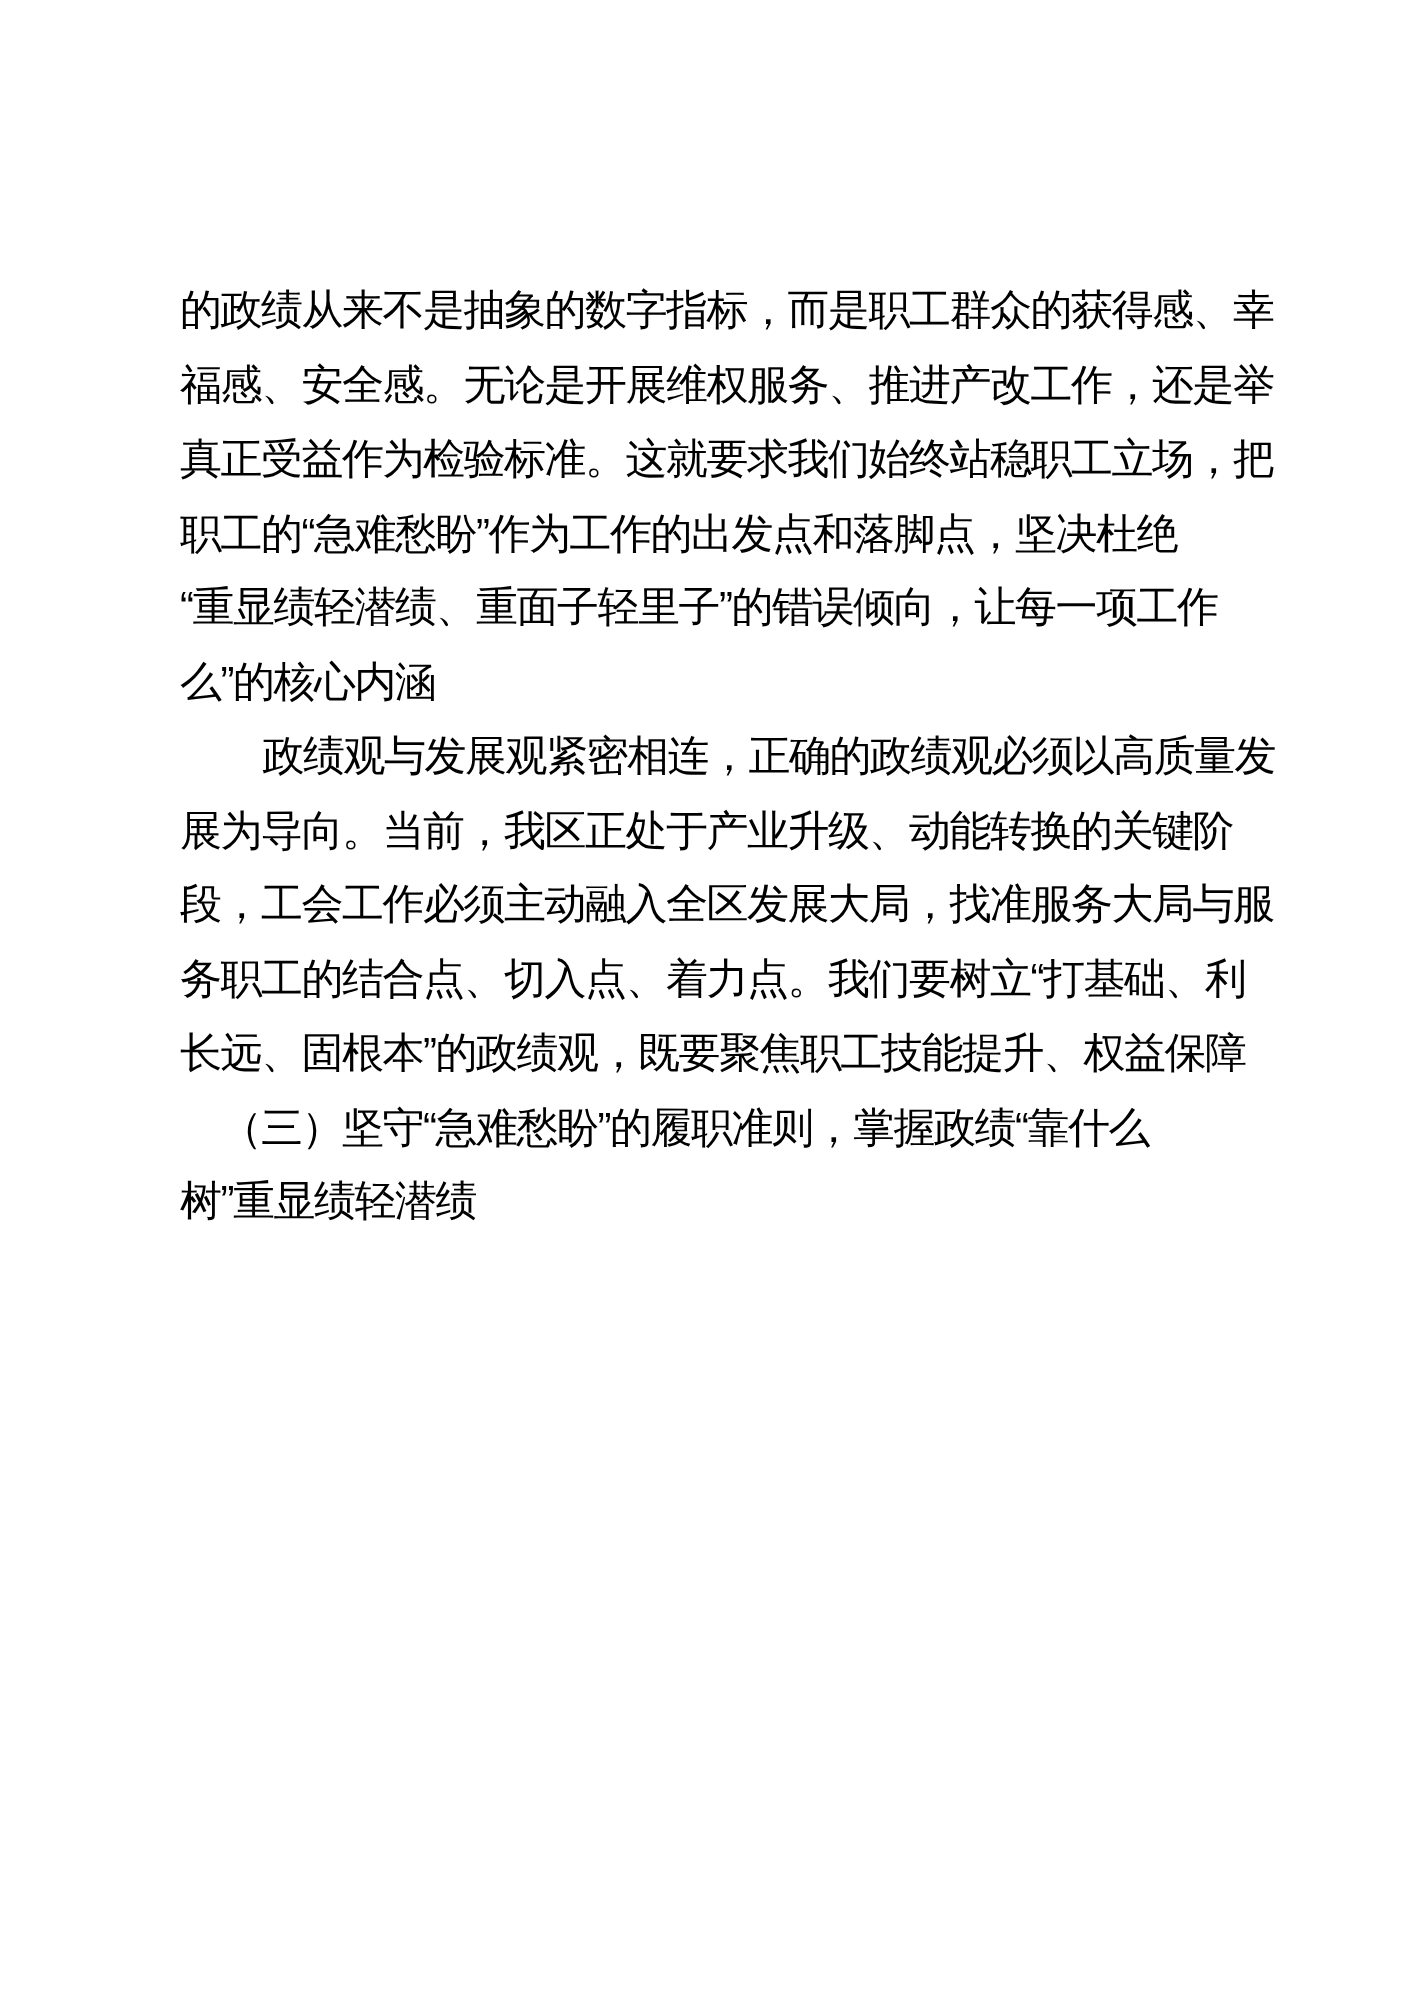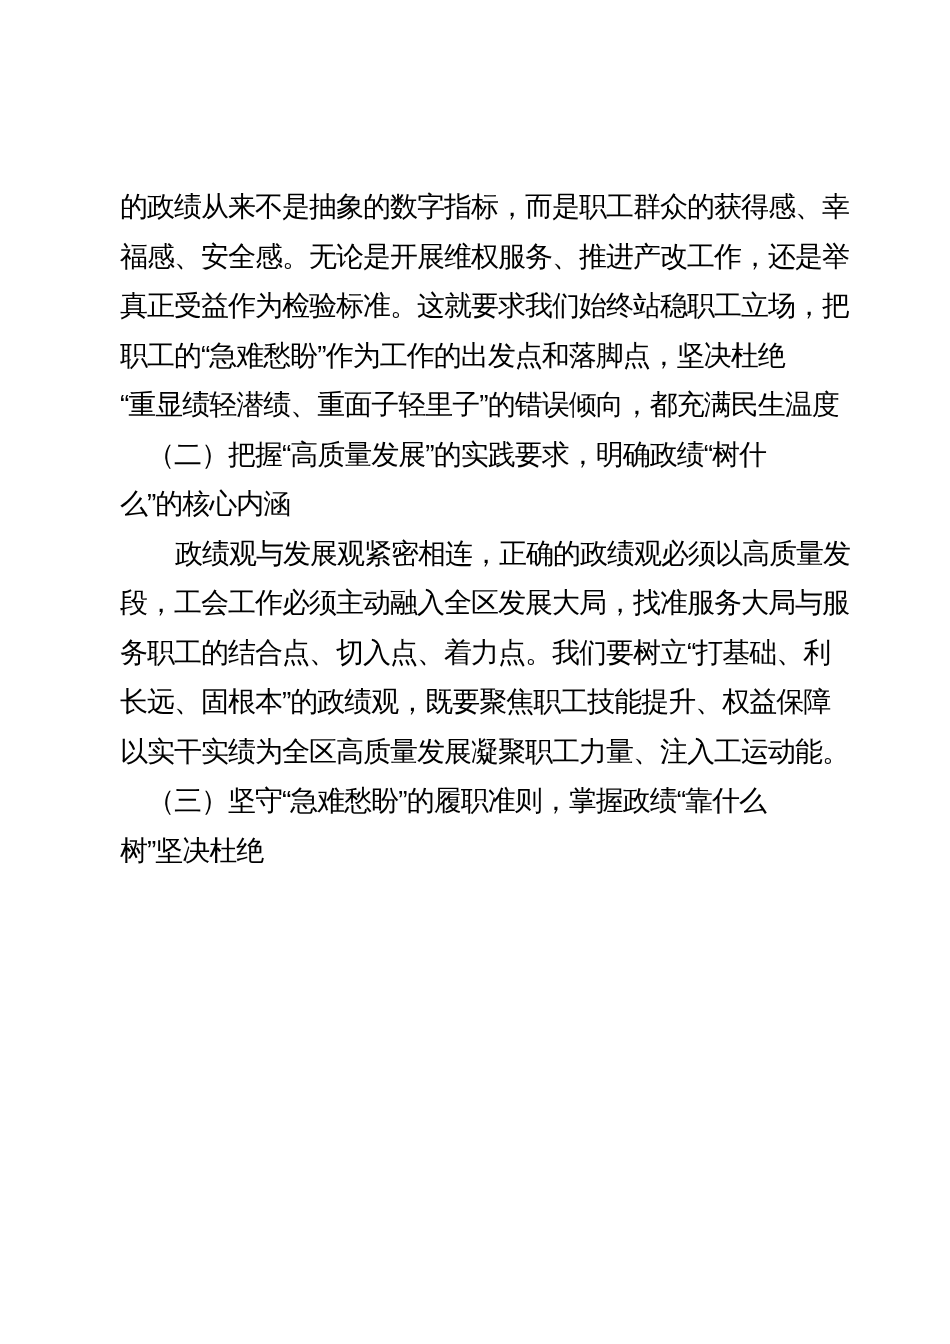--- a/index.html
+++ b/index.html
@@ -36,23 +36,22 @@
   .indent-body { padding-left: 55px; }
 </style>
 </head>
 <body>
 
 <div class="page">
   <div class="line">的政绩从来不是抽象的数字指标，而是职工群众的获得感、幸</div>
   <div class="line">福感、安全感。无论是开展维权服务、推进产改工作，还是举</div>
   <div class="line">真正受益作为检验标准。这就要求我们始终站稳职工立场，把</div>
   <div class="line">职工的“急难愁盼”作为工作的出发点和落脚点，坚决杜绝</div>
-  <div class="line">“重显绩轻潜绩、重面子轻里子”的错误倾向，都充满民生温度</div>
-  <div class="line indent-heading">（二）把握“高质量发展”的实践要求，明确政绩“树什</div>
+  <div class="line">“重显绩轻潜绩、重面子轻里子”的错误倾向，让每一项工作</div>
   <div class="line">么”的核心内涵</div>
   <div class="line indent-body">政绩观与发展观紧密相连，正确的政绩观必须以高质量发</div>
+  <div class="line">展为导向。当前，我区正处于产业升级、动能转换的关键阶</div>
   <div class="line">段，工会工作必须主动融入全区发展大局，找准服务大局与服</div>
   <div class="line">务职工的结合点、切入点、着力点。我们要树立“打基础、利</div>
   <div class="line">长远、固根本”的政绩观，既要聚焦职工技能提升、权益保障</div>
-  <div class="line">以实干实绩为全区高质量发展凝聚职工力量、注入工运动能。</div>
   <div class="line indent-heading">（三）坚守“急难愁盼”的履职准则，掌握政绩“靠什么</div>
-  <div class="line">树”坚决杜绝</div>
+  <div class="line">树”重显绩轻潜绩</div>
 </div>
 
 </body></html>

